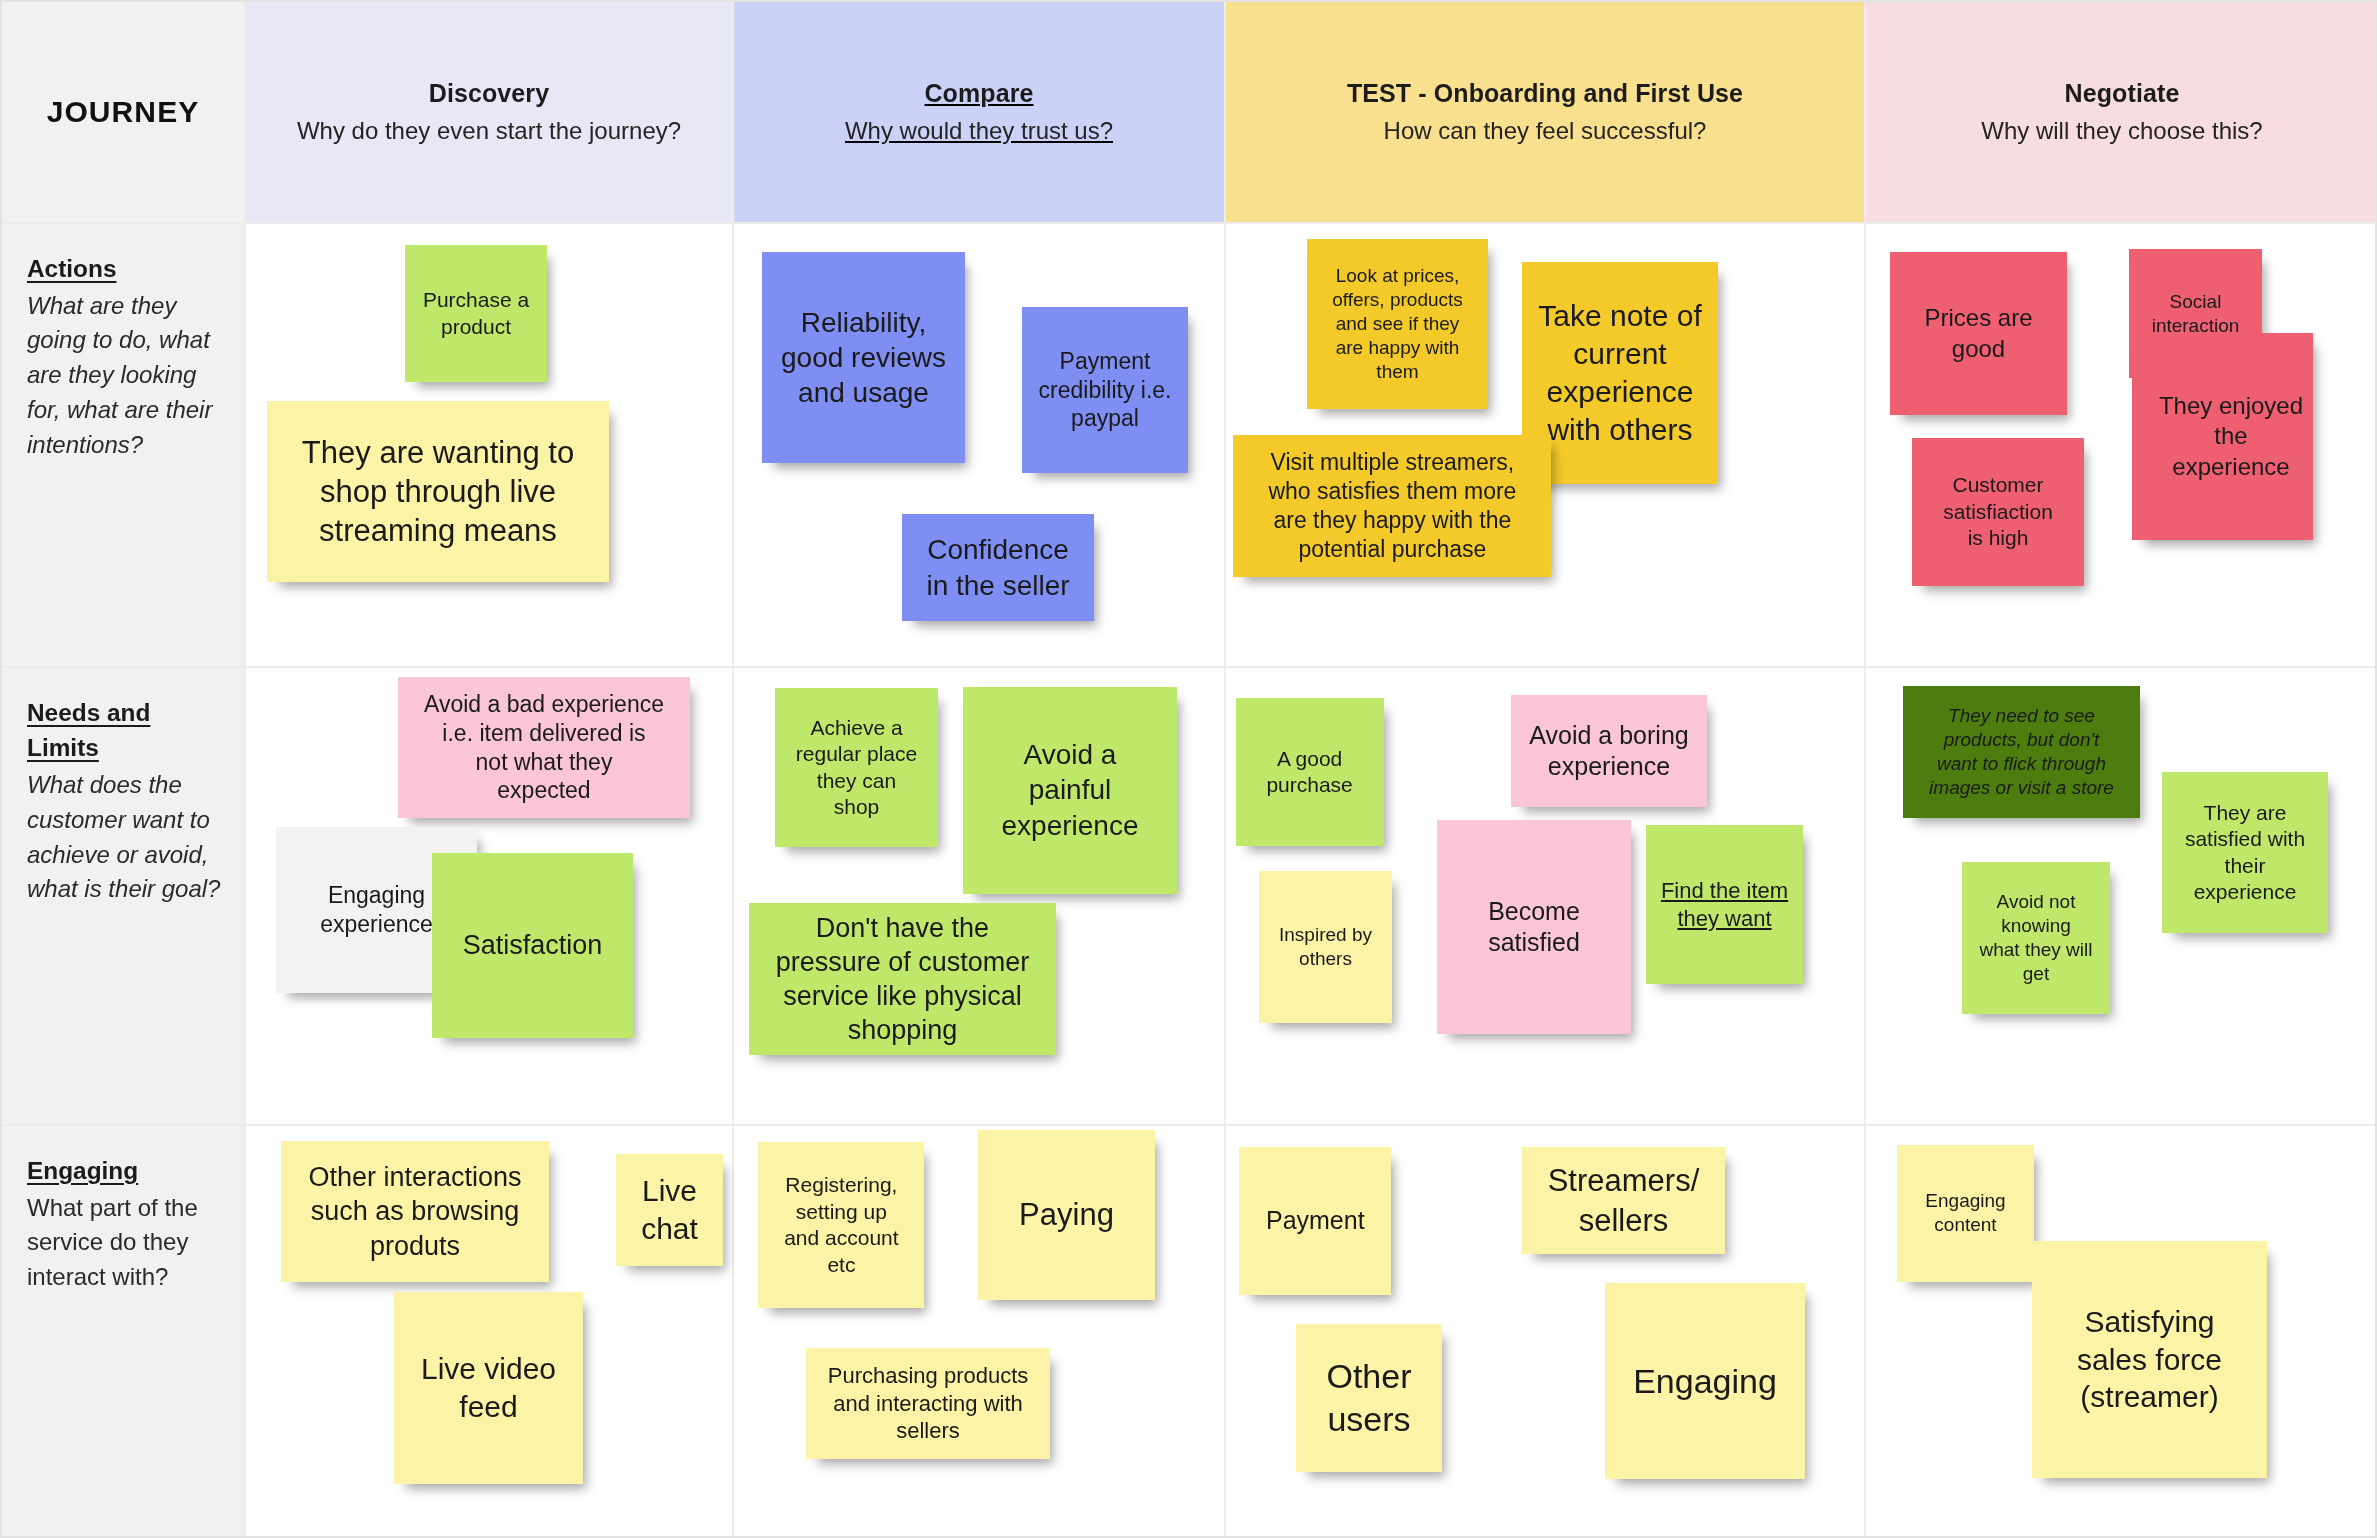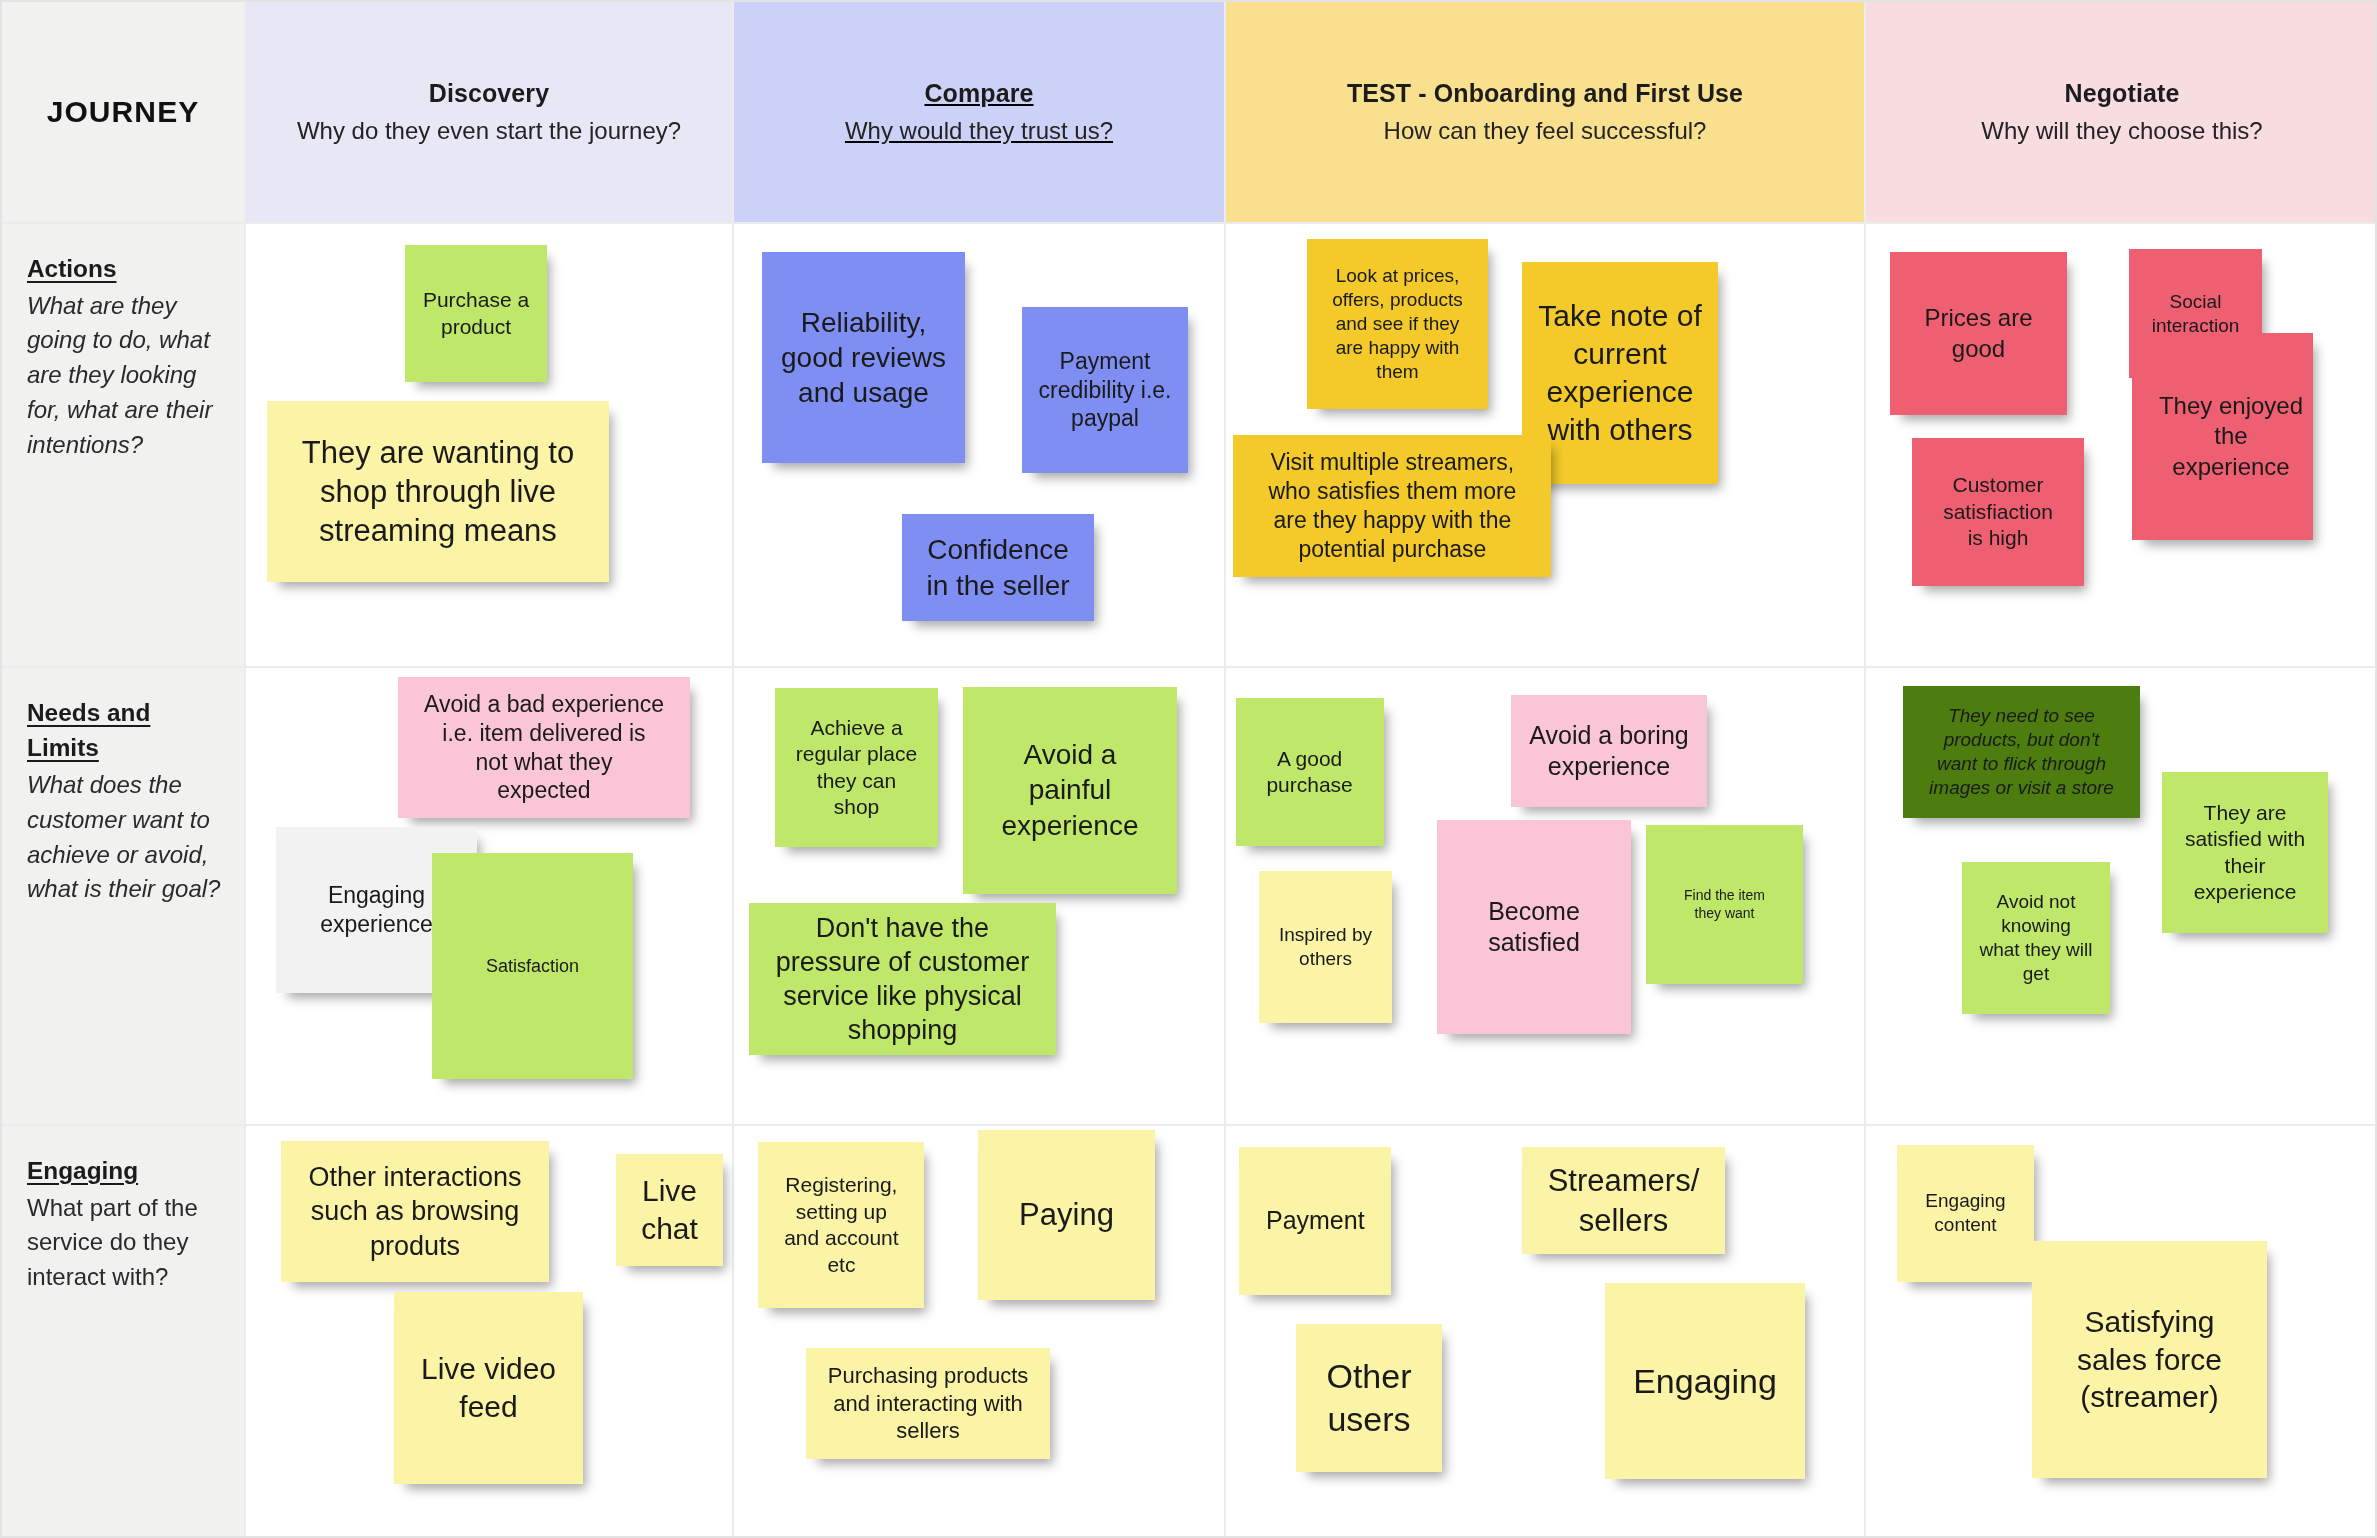--- a/index.html
+++ b/index.html
@@ -161,21 +161,21 @@
       <div class="rd">What does the customer want to achieve or avoid, what is their goal?</div>
     </div>
     <div class="cell">
       <div class="pane">
           <div class="note" style="left: 152px; top: 9px; width: 292px; height: 141px; background: rgb(251, 197, 216); font-size: 23px;">Avoid a bad experience
 i.e. item delivered is
 not what they
 expected</div>
           <div class="note" style="left: 30px; top: 159px; width: 201px; height: 166px; background: rgb(242, 242, 242); font-size: 23px;">Engaging
 experience</div>
-          <div class="note" style="left: 186px; top: 185px; width: 201px; height: 226px; background: rgb(191, 232, 106); font-size: 18px;">Satisfaction</div>
+          <div class="note" style="left: 186px; top: 185px; width: 201px; height: 185px; background: rgb(191, 232, 106); font-size: 27px;">Satisfaction</div>
         </div>
     </div>
     <div class="cell">
       <div class="pane">
           <div class="note" style="left: 41px; top: 9px; width: 163px; height: 159px; background: rgb(191, 232, 106); font-size: 21px; margin-top: 11px;">Achieve a
 regular place
 they can
 shop</div>
           <div class="note" style="left: 229px; top: 18.5px; width: 214px; height: 207px; background: rgb(191, 232, 106); font-size: 28px;">Avoid a
 painful
@@ -189,21 +189,21 @@
     <div class="cell">
       <div class="pane">
           <div class="note" style="left: 9.6px; top: 30px; width: 148px; height: 148px; background: rgb(191, 232, 106); font-size: 21px;">A good
 purchase</div>
           <div class="note" style="left: 285px; top: 27px; width: 196px; height: 112px; background: rgb(251, 197, 216); font-size: 25px;">Avoid a boring
 experience</div>
           <div class="note" style="left: 33px; top: 203px; width: 133px; height: 152px; background: rgb(251, 243, 166); font-size: 19px;">Inspired by
 others</div>
           <div class="note" style="left: 211px; top: 152px; width: 194px; height: 214px; background: rgb(251, 197, 216); font-size: 25px;">Become
 satisfied</div>
-          <div class="note" style="left: 420px; top: 157px; width: 157px; height: 159px; background: rgb(191, 232, 106); font-size: 14px;">Find the item
+          <div class="note" style="left: 420px; top: 157px; width: 157px; height: 159px; background: rgb(191, 232, 106); font-size: 22px; text-decoration: underline;">Find the item
 they want</div>
         </div>
     </div>
     <div class="cell lastcol">
       <div class="pane">
           <div class="note" style="left: 37px; top: 18px; width: 237px; height: 132px; background: #4d7c0f; font-size: 19px; font-style: italic;">They need to see
 products, but don't
 want to flick through
 images or visit a store</div>
           <div class="note" style="left: 96px; top: 194px; width: 148px; height: 152px; background: rgb(191, 232, 106); font-size: 19px;">Avoid not

